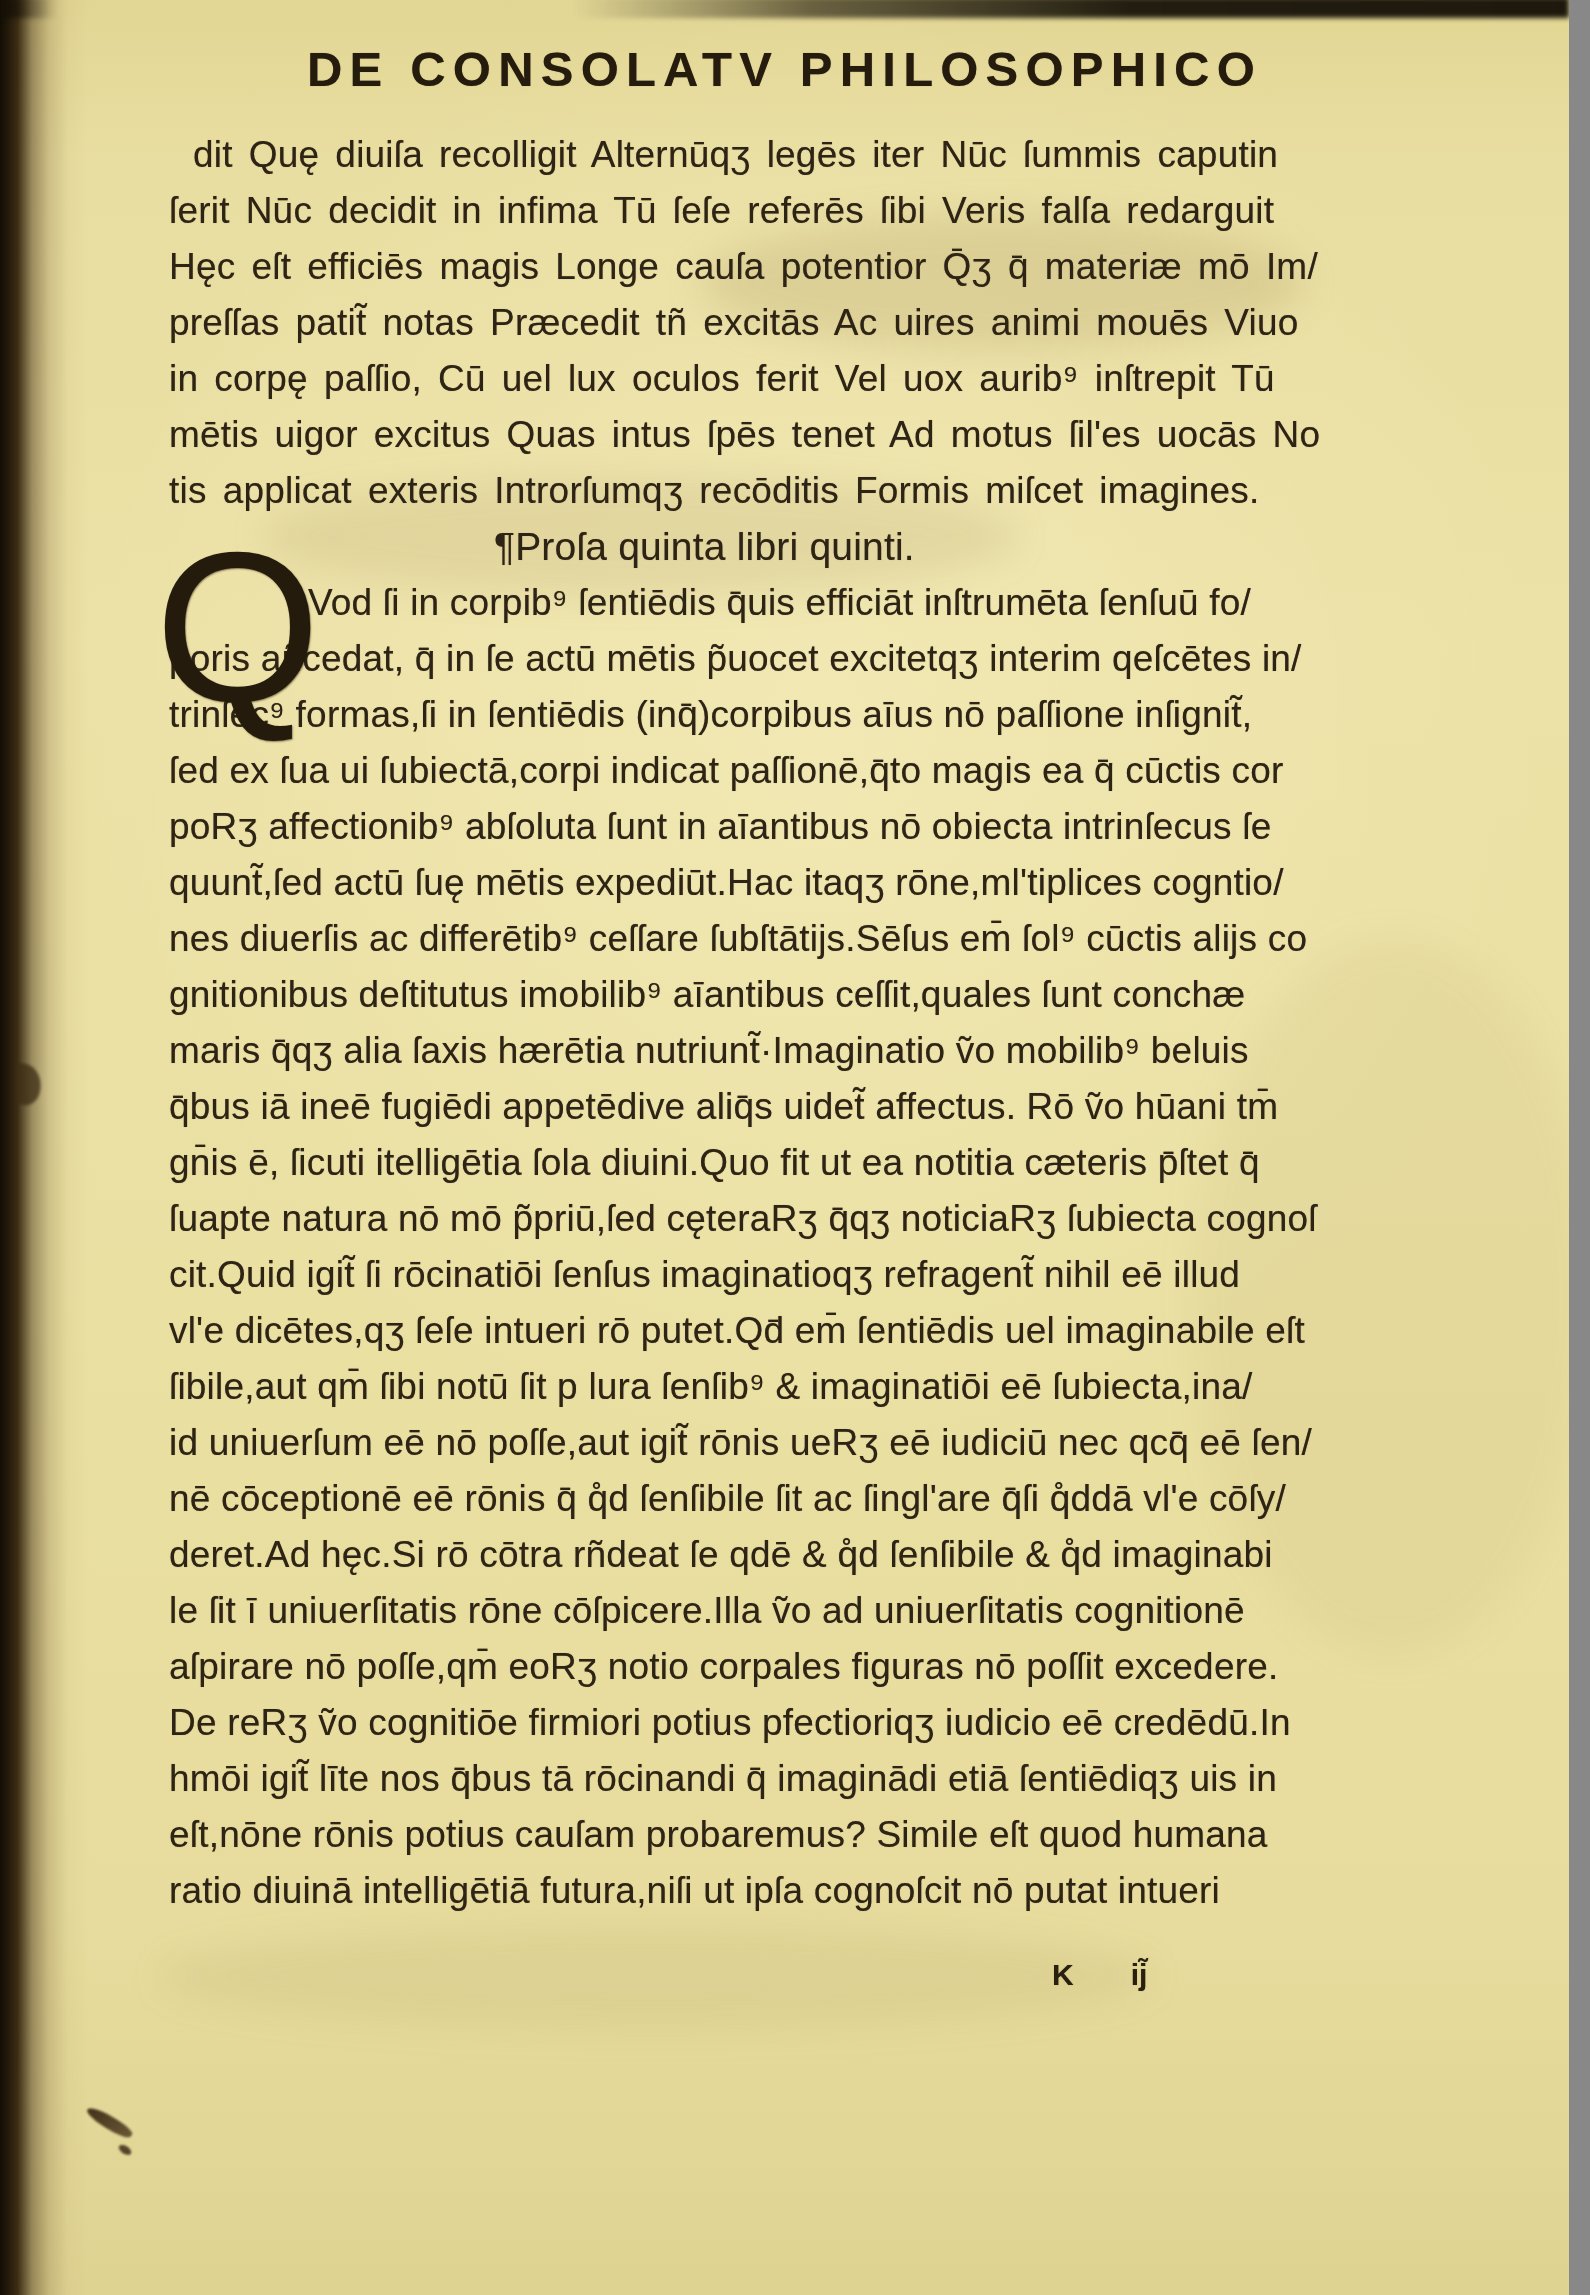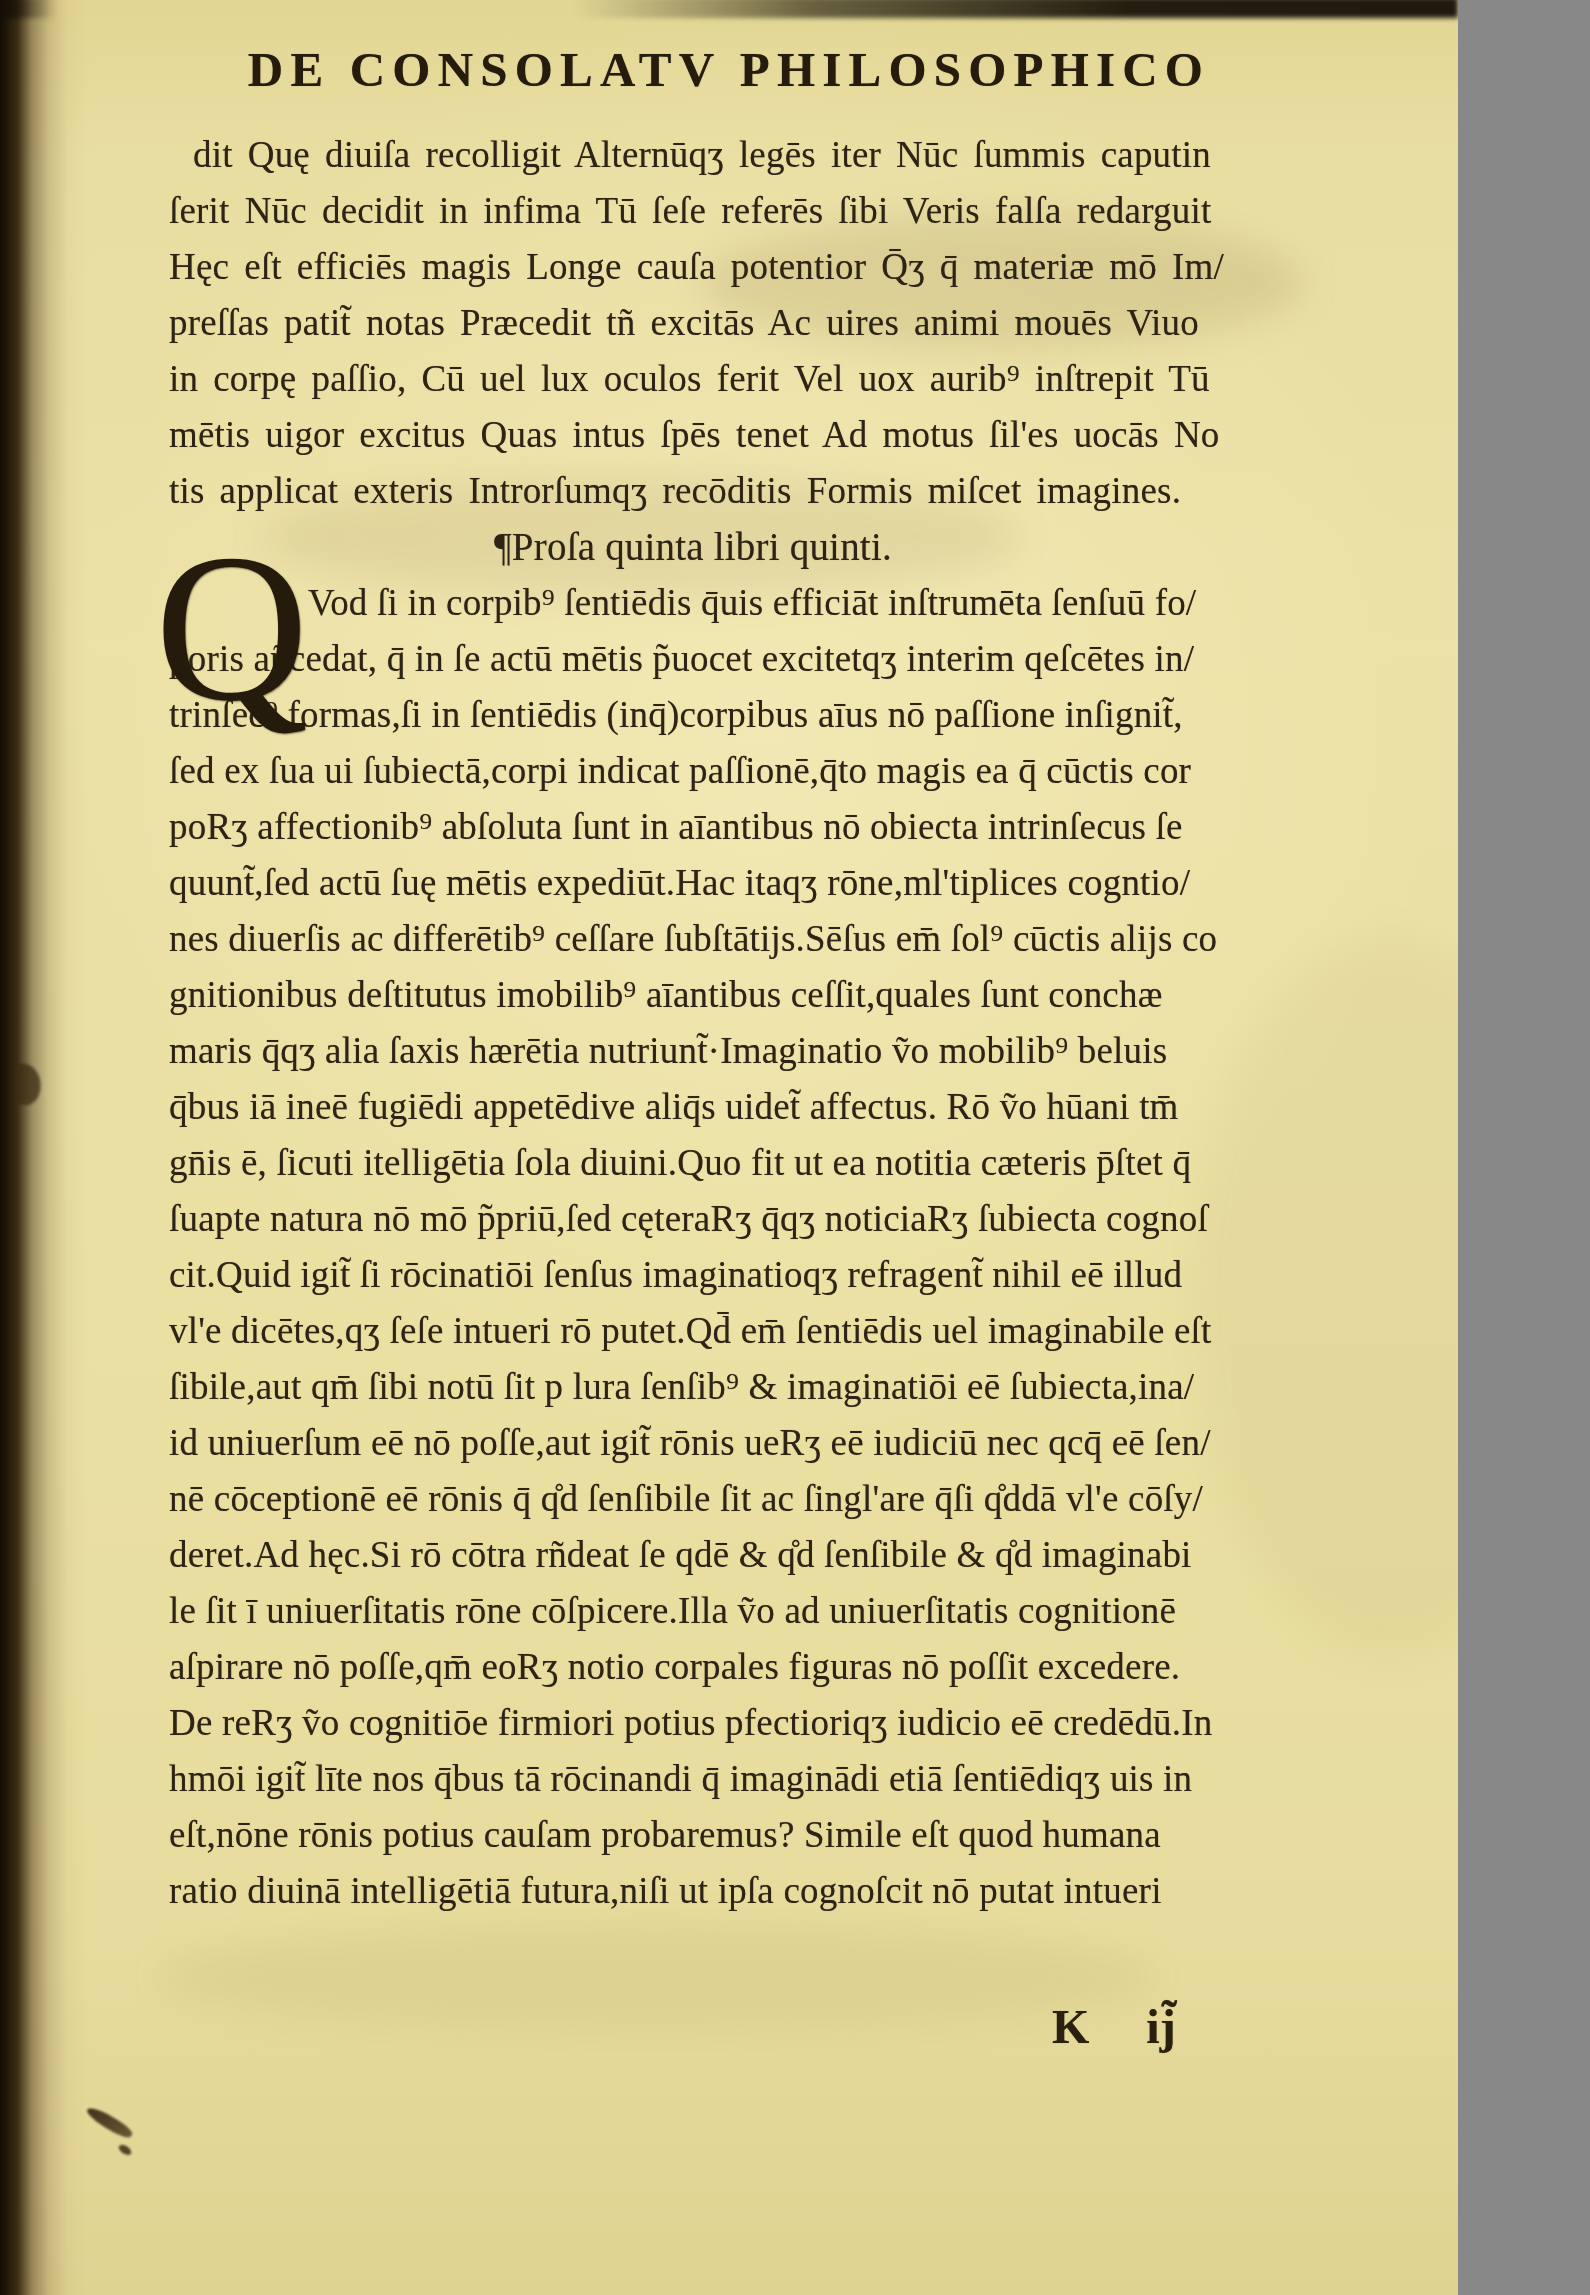--- a/index.html
+++ b/index.html
@@ -1,20 +1,20 @@
 <!DOCTYPE html>
 <html style="font-size:12.7px"><head>
 <meta charset="utf-8">
 <style>
   html,body{margin:0;padding:0;background:#888;}
   .page{
     position:relative;
-    width:1458px;height:2295px;
+    width:1569px;height:2295px;
     overflow:hidden;
-    font-family:Liberation Serif, serif;
+    font-family:Liberation Sans, sans-serif;
     color:#2e2415;
     background:
       radial-gradient(ellipse 65% 45% at 52% 32%, rgba(255,250,215,.28), rgba(255,250,215,0) 72%),
       linear-gradient(to bottom, #e2d694 0%, #e9dea1 7%, #ece1a6 28%, #eae0a2 58%, #e7dc9d 84%, #dfd392 100%);
   }
   
   .binding{
     position:absolute;left:0;top:0;width:89px;height:100%;
     background:linear-gradient(to right,
       #120d04 0px,#241a0b 8px,#3c2d14 17.5px,
@@ -57,23 +57,22 @@
   .pB{padding-left:165px;}
   .dropcap{
     position:absolute;left:-14.3px;top:415px;
     font-size:213px;line-height:.8;
     color:#241b0c;
     text-shadow:0.8px 0.8px 1.6px rgba(40,30,12,.5);
   }
   
   .signature{
     position:absolute;left:1052px;top:1958px;
-    font-size:48px;font-weight:bold;color:#2a2010;
+    font-size:30px;font-weight:bold;color:#2a2010;
     text-shadow:0 0 0.8px rgba(40,30,12,.5);
-    margin-top:41px;
   }
   .sig-num{margin-left:57px;font-weight:600;}
   
   .speck1{
     position:absolute;left:84px;top:2116px;width:51px;height:12.7px;
     background:linear-gradient(110deg,#3f301a,#6b5835);
     border-radius:65% 35% 55% 45%;
     transform:rotate(33deg);filter:blur(0.8px);
   }
   .speck2{

